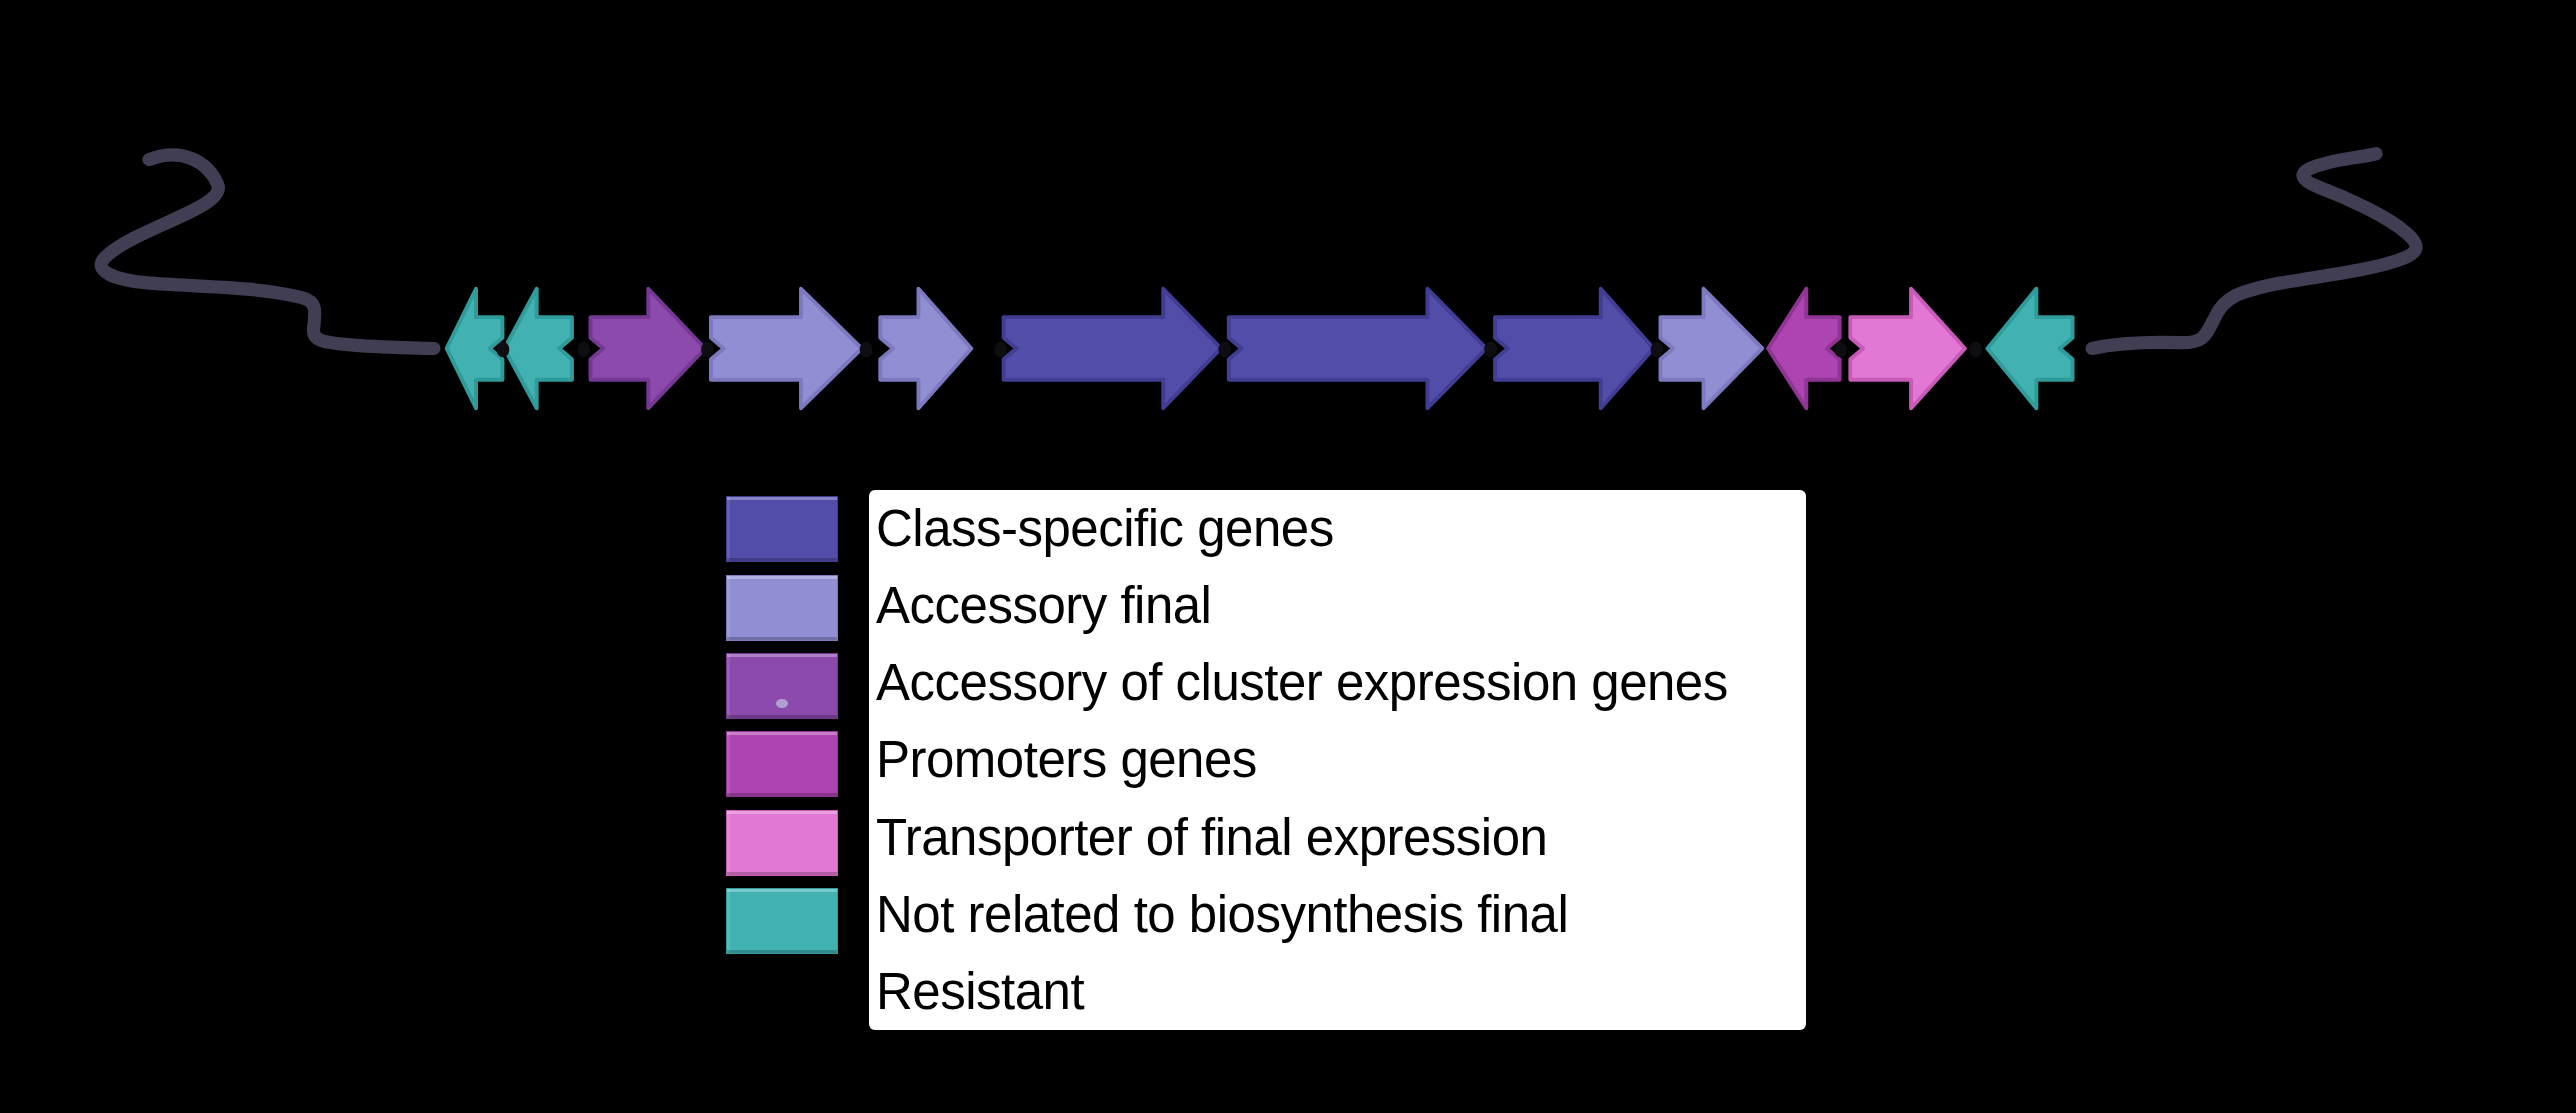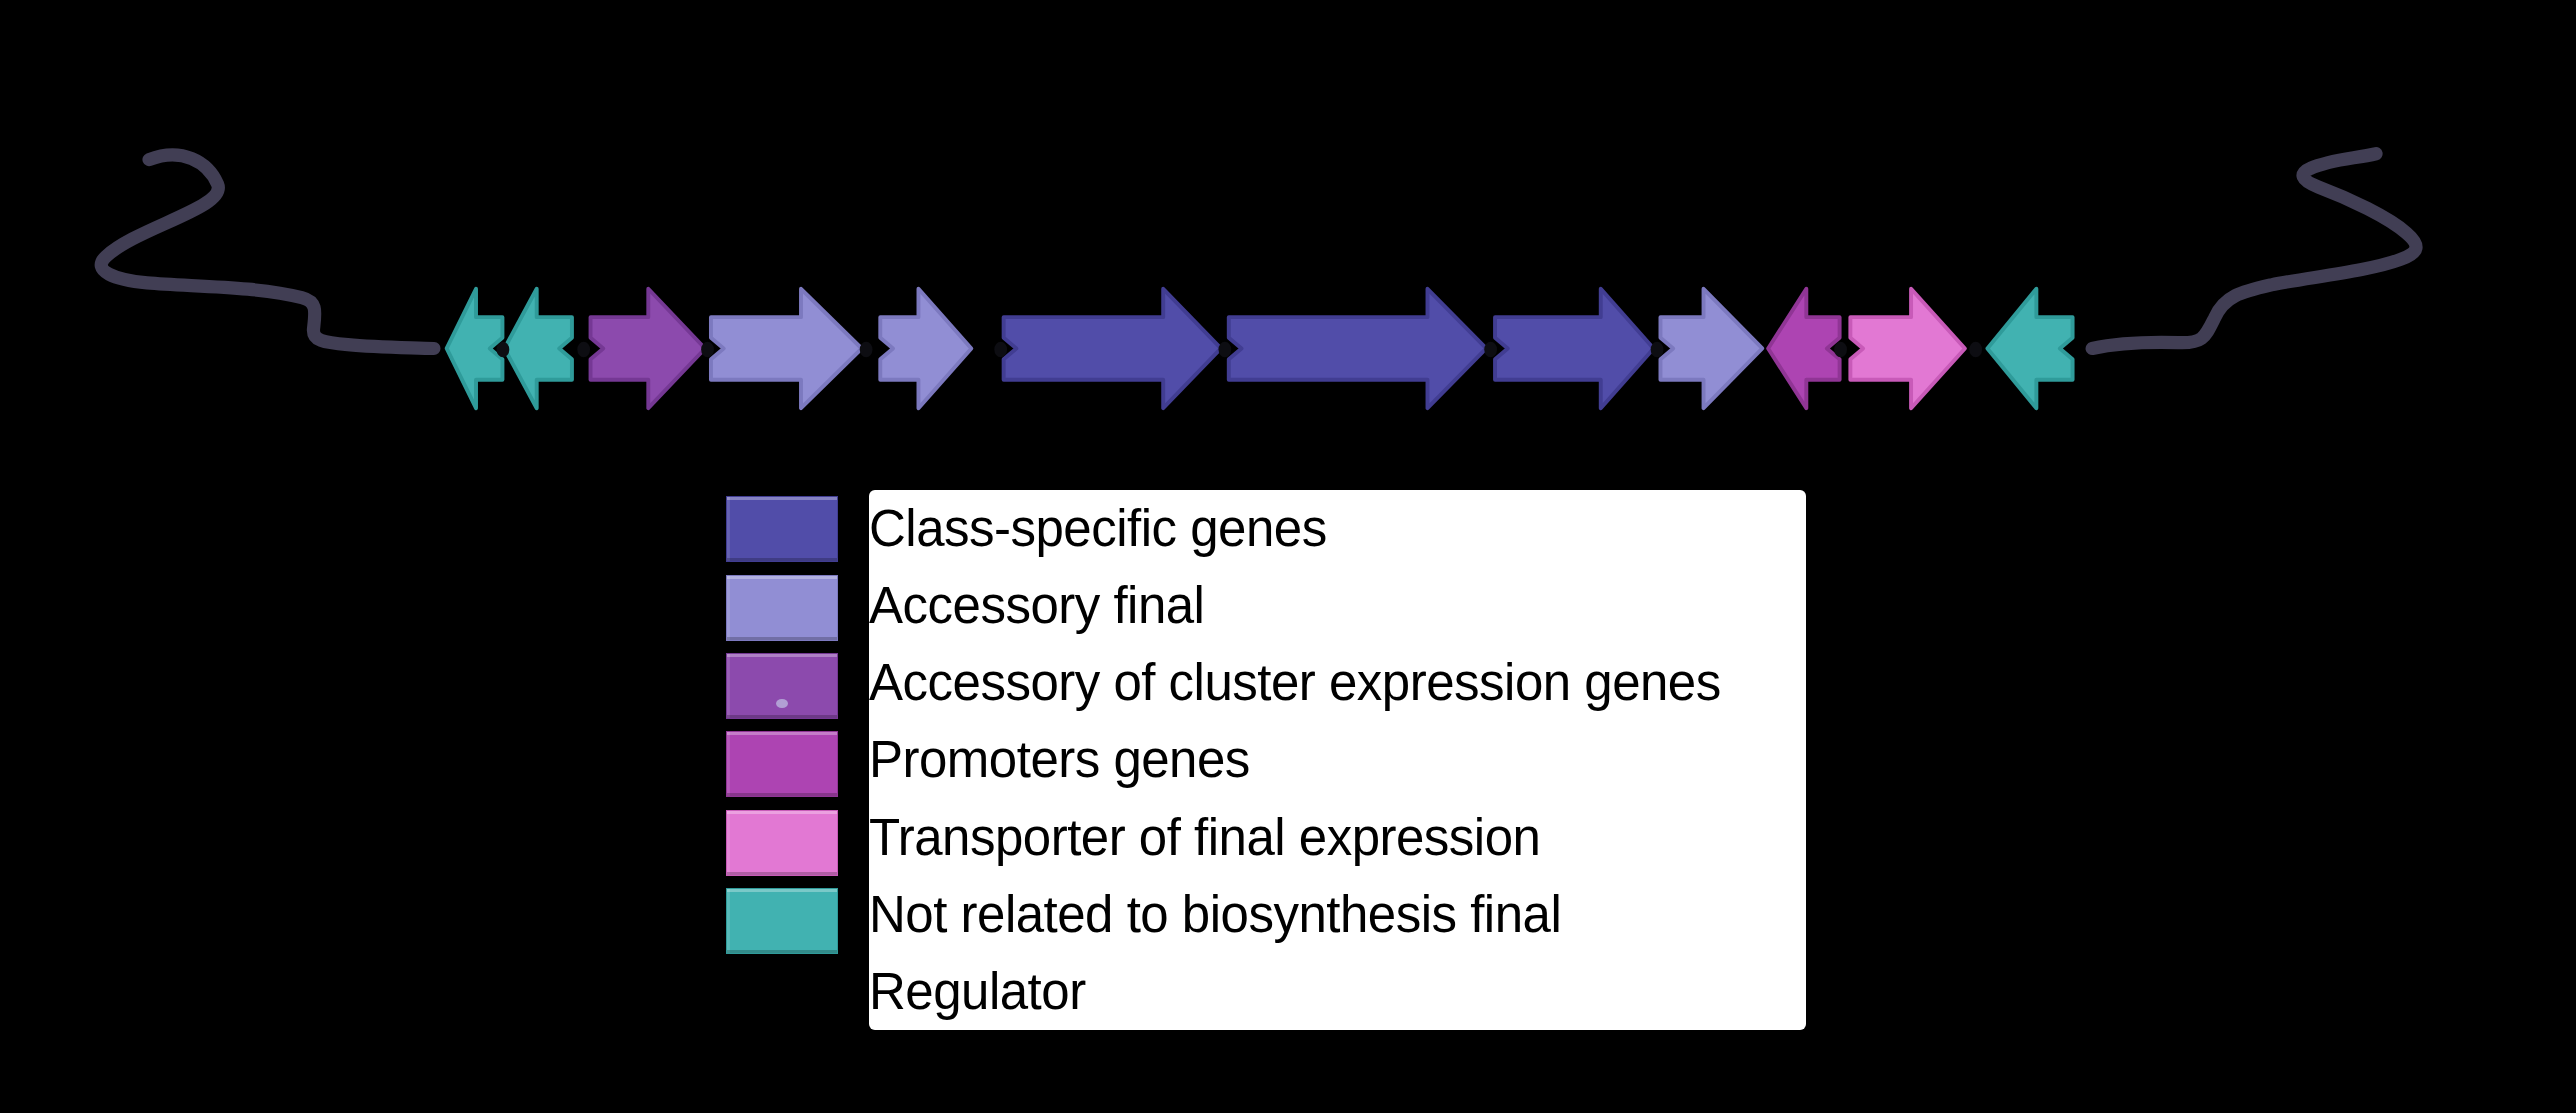--- a/index.html
+++ b/index.html
@@ -23,21 +23,21 @@
     width:937px;height:540px;
     background:#ffffff;
     border-radius:5.9px;
     display:flex;flex-direction:column;
     box-sizing:border-box;
     padding:0;
   }
   .legend-row{
     flex:1 1 0;
     display:flex;align-items:center;
-    padding-left:0;
+    padding-left:7px;
     white-space:nowrap;
   }
   .legend-label{
     font-size:51px;
     line-height:1;
     color:#000;
     letter-spacing:-0.5px;
   }
   .artifact-dot{
     position:absolute;
@@ -100,17 +100,17 @@
       <div class="legend-row">
         <span class="legend-label" style="color: rgb(0, 0, 0);">Promoters genes</span>
       </div>
       <div class="legend-row">
         <span class="legend-label" style="color: rgb(0, 0, 0);">Transporter of final expression</span>
       </div>
       <div class="legend-row">
         <span class="legend-label" style="color: rgb(0, 0, 0);">Not related to biosynthesis final</span>
       </div>
       <div class="legend-row">
-        <span class="legend-label" style="color: rgb(0, 0, 0);">Regulator</span>
+        <span class="legend-label" style="color: rgb(0, 0, 0);">Resistant</span>
       </div>
     </div>
 </div>
 
 
 </body></html>

